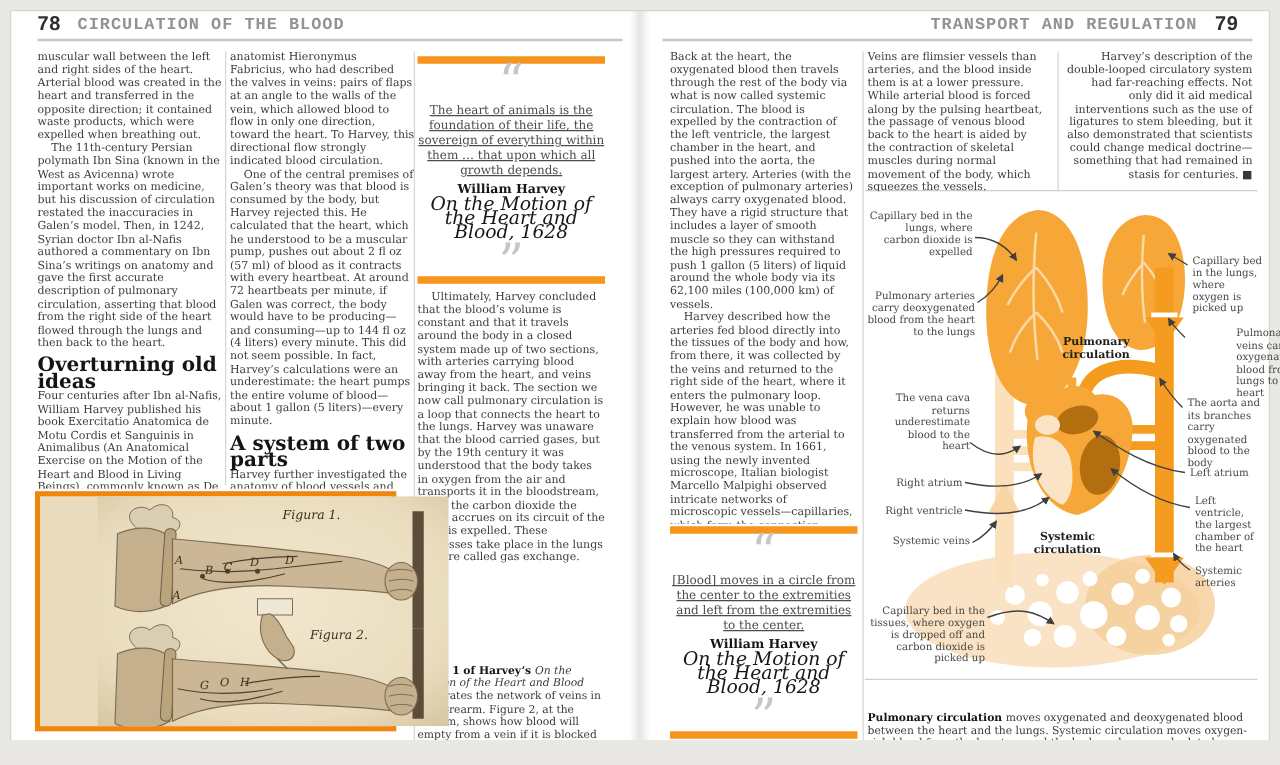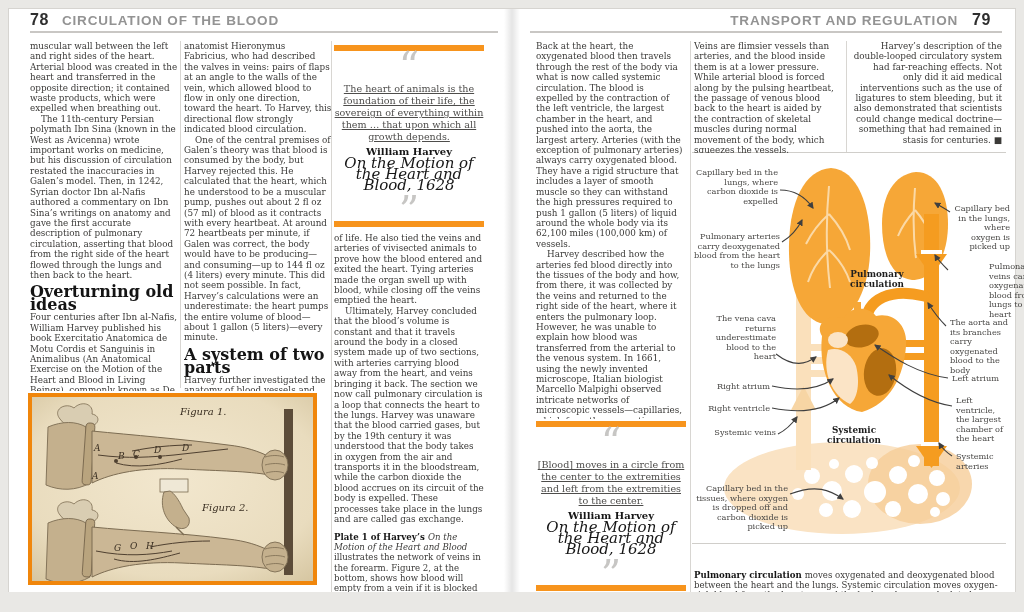--- a/index.html
+++ b/index.html
@@ -7,21 +7,21 @@
   #canvas { position:relative; width:1024px; height:592px; overflow:hidden;
             font-family:"DejaVu Serif","Liberation Serif",serif; }
   .page-bg { position:absolute; left:8px; top:8px; width:1008px; height:596px;
              background:#FFFFFF; border:1px solid #D6D4D0; }
   .spine { position:absolute; left:504px; top:9px; width:16px; height:594px;
            background:linear-gradient(90deg, rgba(0,0,0,0) 0%, rgba(0,0,0,0.10) 50%, rgba(0,0,0,0) 100%); }
 
   
   .hdr-num { position:absolute; font-family:"Liberation Sans",sans-serif; font-weight:bold;
              font-size:16px; color:#2F2F2F; letter-spacing:0.5px; }
-  .hdr-title { position:absolute; font-family:Liberation Sans, sans-serif; font-weight:bold;
+  .hdr-title { position:absolute; font-family:Liberation Mono, monospace; font-weight:bold;
                font-size:13.5px; color:#939393; letter-spacing:0.8px; }
   .hdr-rule { position:absolute; height:2px; background:#C9C7C4; }
 
   
   .col { position:absolute; overflow:hidden; font-size:8.8px; line-height:10.4px;
          color:#3B3A38; text-align:left; }
   .col p { margin:0; }
   .col p.indent { text-indent:11px; }
   .col h3 { font-size:16px; line-height:13px; color:#141414; margin:5px 0 1px 0;
             font-weight:bold; }
@@ -39,21 +39,21 @@
   .caption { position:absolute; font-size:8.6px; line-height:10.2px; color:#3B3A38; }
   .caption .lead { font-weight:bold; color:#141414;text-align:right; }
   .caption .ital { font-style:italic; }
 
   
   .vrule { position:absolute; width:1px; background:#D8D6D2; }
   .hrule { position:absolute; height:1px; background:#D0CECA; }
 
   
   .plate { position:absolute; left:28px; top:393px; width:289px; height:192px;
-           border:4px solid #F0860B; background:#E9DCBE; }
+           border:4px solid #F0860B; background:#E9DCBE;padding-left:46px; }
   .plate svg { display:block; }
 
   
   .diagram { position:absolute; left:692px; top:158px; width:318px; height:384px; }
   .diagram svg.art { position:absolute; left:0; top:0; }
   .dlabel { position:absolute; font-size:8.2px; line-height:9.6px; color:#4A4947; }
   .dlabel.r { text-align:right; }
   .dlabel.l { text-align:left; }
   .dlabel.c { text-align:center; font-weight:bold; font-size:8.8px; color:#1E1E1E; }
 </style>
@@ -97,21 +97,20 @@
     <div class="qbar"></div>
     <div class="qmark">“</div>
     <div class="qtext">The heart of animals is the foundation of their life, the sovereign of everything within them … that upon which all growth depends.</div>
     <div class="qauthor">William Harvey</div>
     <div class="qsource">On the Motion of the Heart and Blood, 1628</div>
     <div class="qmark" style="line-height:38px;">”</div>
     <div class="qbar"></div>
   </div>
 
   <div class="col" style="left:334px; top:233px; width:150px; height:296px;">
-    <p>of life. He also tied the veins and arteries of vivisected animals to prove how the blood entered and exited the heart. Tying arteries made the organ swell up with blood, while closing off the veins emptied the heart.</p>
     <p class="indent">Ultimately, Harvey concluded that the blood’s volume is constant and that it travels around the body in a closed system made up of two sections, with arteries carrying blood away from the heart, and veins bringing it back. The section we now call pulmonary circulation is a loop that connects the heart to the lungs. Harvey was unaware that the blood carried gases, but by the 19th century it was understood that the body takes in oxygen from the air and transports it in the bloodstream, while the carbon dioxide the blood accrues on its circuit of the body is expelled. These processes take place in the lungs and are called gas exchange.</p>
   </div>
 
   <div class="caption" style="left:334px; top:532px; width:152px;">
     <span class="lead">Plate 1 of Harvey’s </span><span class="ital">On the Motion of the Heart and Blood</span><span> illustrates the network of veins in the forearm. Figure 2, at the bottom, shows how blood will empty from a vein if it is blocked from its journey toward the heart.</span>
   </div>
 
   <div class="plate">
     <svg class="art" width="281" height="184" viewBox="0 0 281 184">
       <defs>
@@ -273,21 +272,21 @@
     </svg>
 
     <div class="dlabel r" style="left:2px; top:10px; width:84px;">Capillary bed in the lungs, where carbon dioxide is expelled</div>
     <div class="dlabel r" style="left:0px; top:74px; width:88px;">Pulmonary arteries carry deoxygenated blood from the heart to the lungs</div>
     <div class="dlabel r" style="left:10px; top:156px; width:74px;">The vena cava returns underestimate blood to the heart</div>
     <div class="dlabel r" style="left:0px; top:224px; width:78px;">Right atrium</div>
     <div class="dlabel r" style="left:0px; top:246px; width:78px;">Right ventricle</div>
     <div class="dlabel r" style="left:12px; top:270px; width:72px;">Systemic veins</div>
     <div class="dlabel r" style="left:2px; top:326px; width:94px;">Capillary bed in the tissues, where oxygen is dropped off and carbon dioxide is picked up</div>
 
-    <div class="dlabel l" style="left:262px; top:46px; width:56px;text-align:right;">Capillary bed in the lungs, where oxygen is picked up</div>
+    <div class="dlabel l" style="left:262px; top:46px; width:56px;">Capillary bed in the lungs, where oxygen is picked up</div>
     <div class="dlabel l" style="left:258px; top:104px; width:62px;margin-left:39px;">Pulmonary veins carry oxygenated blood from the lungs to the heart</div>
     <div class="dlabel l" style="left:258px; top:160px; width:62px;">The aorta and its branches carry oxygenated blood to the body</div>
     <div class="dlabel l" style="left:260px; top:216px; width:58px;">Left atrium</div>
     <div class="dlabel l" style="left:264px; top:238px; width:54px;">Left ventricle, the largest chamber of the heart</div>
     <div class="dlabel l" style="left:264px; top:294px; width:54px;">Systemic arteries</div>
 
     <div class="dlabel c" style="left:148px; top:112px; width:74px;">Pulmonary circulation</div>
     <div class="dlabel c" style="left:126px; top:268px; width:72px;">Systemic circulation</div>
   </div>
 

